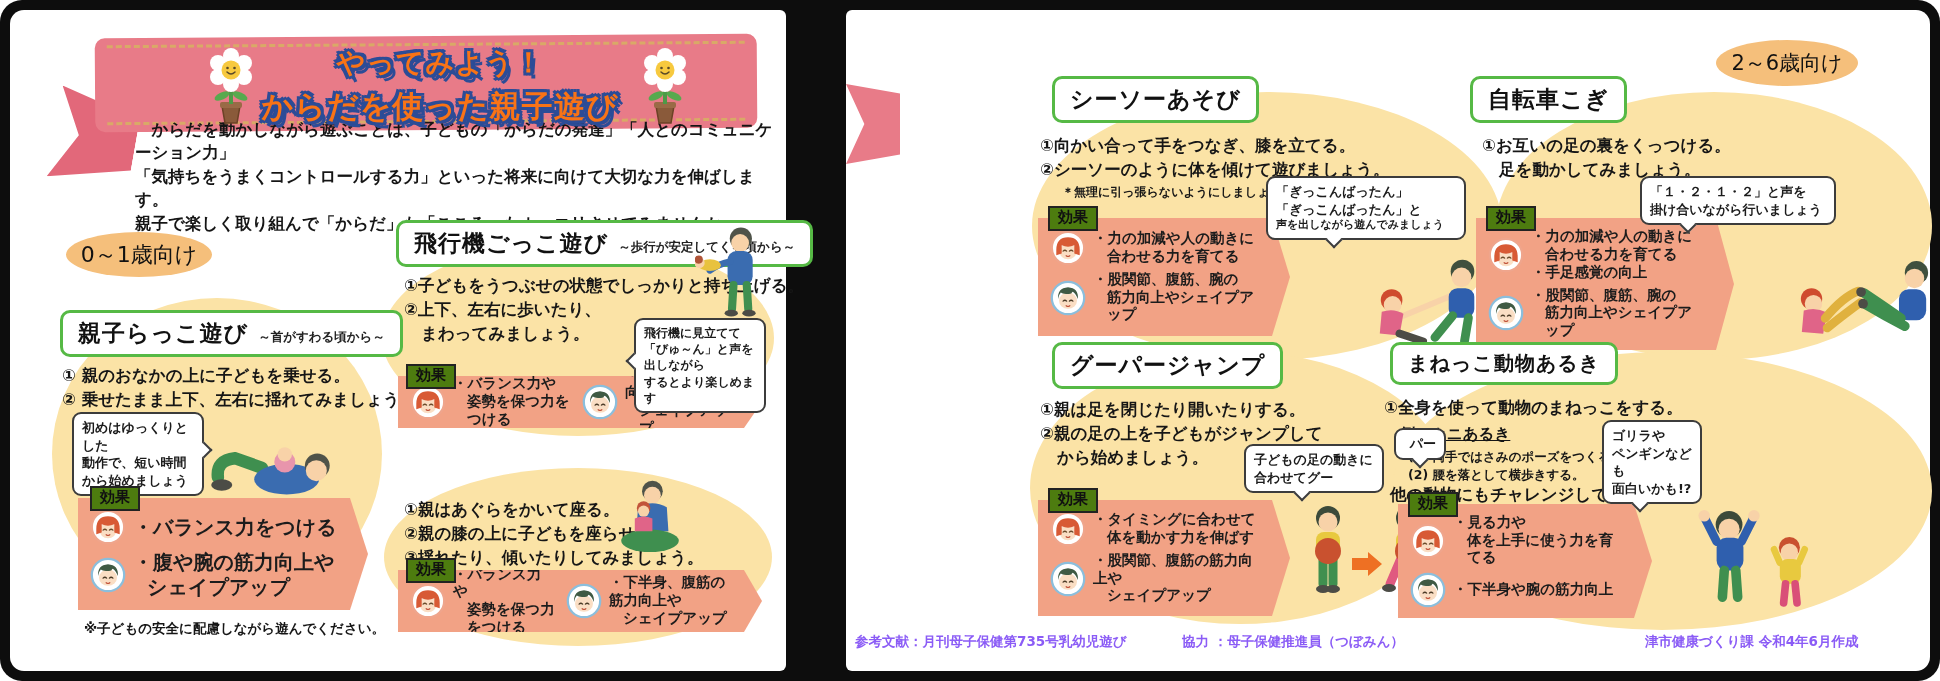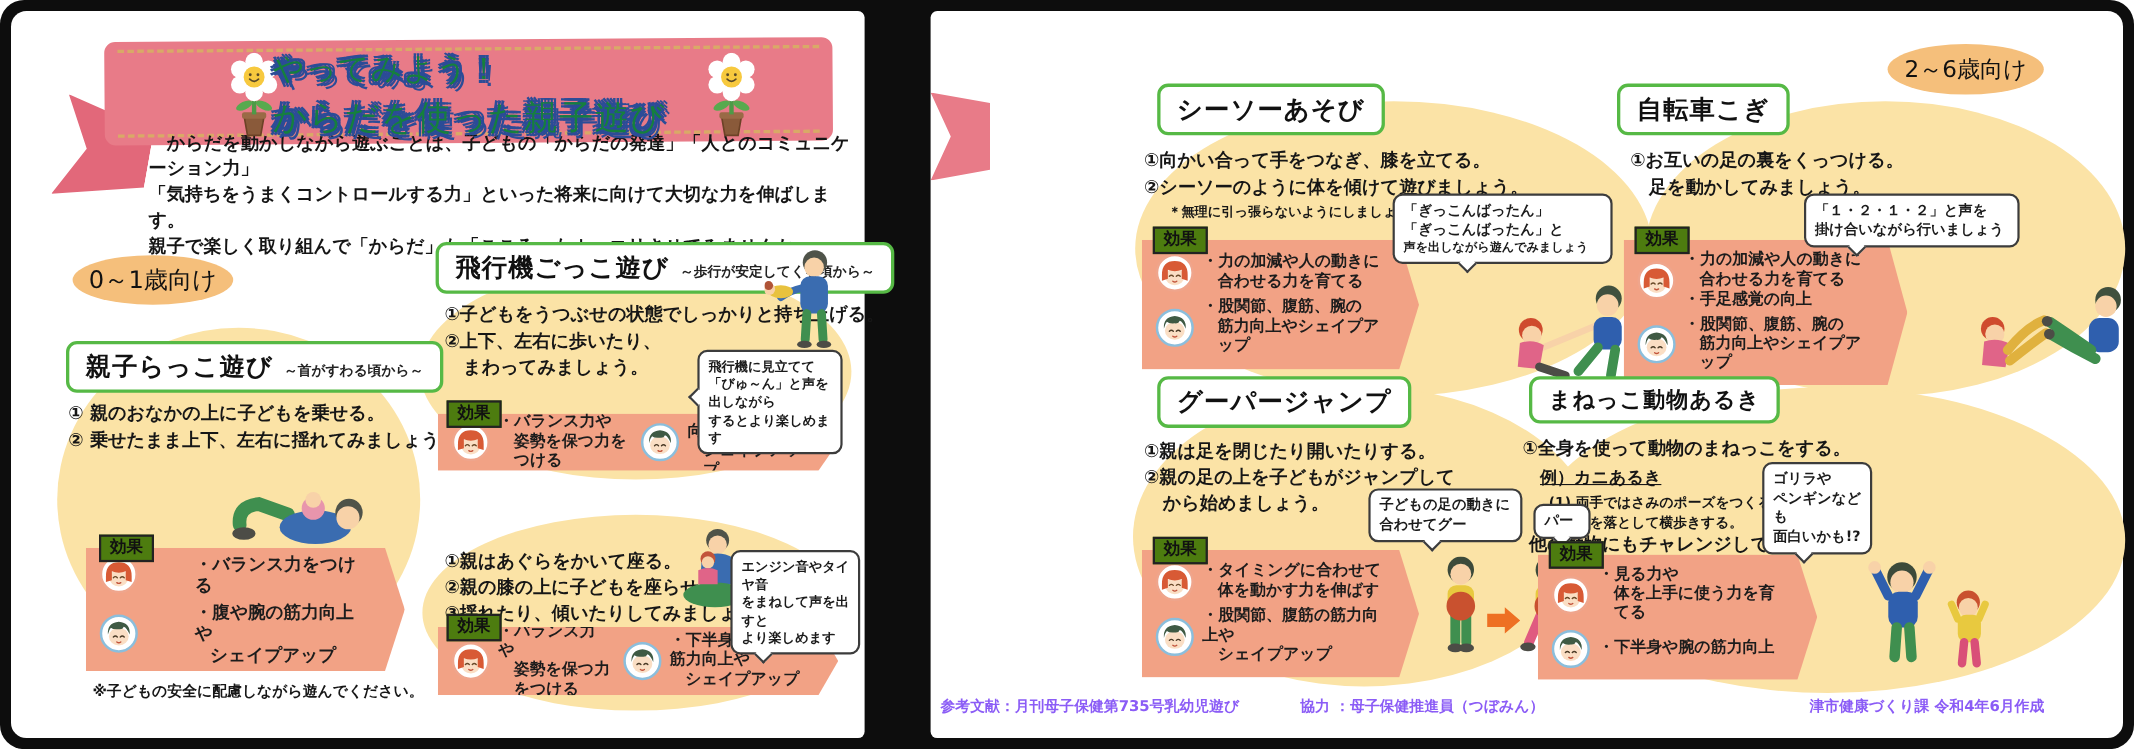--- a/index.html
+++ b/index.html
@@ -8,21 +8,21 @@
   .page { position:absolute; top:10px; height:661px; background:#fff; }
   .pg-l { left:10px; width:776px; border-radius:14px 6px 6px 14px; }
   .pg-r { left:846px; width:1084px; border-radius:6px 14px 14px 6px; }
 
   
   .ribbon-bar { position:absolute; left:95px; top:36px; width:662px; height:94px; background:#e87b88; border-radius:10px; transform:rotate(-.4deg); z-index:2; }
   .ribbon-bar::before { content:""; position:absolute; left:12px; right:12px; top:7px; bottom:7px; border-top:3px dashed #d9a967; border-bottom:3px dashed #d9a967; }
   .ribbon-tail { position:absolute; background:#e2687a; z-index:1; }
   .tail-left { left:54px; top:92px; width:82px; height:92px; clip-path:polygon(0 0,100% 22%,100% 78%,0 100%,30% 50%); transform:rotate(10deg); }
   .tail-right { left:846px; top:84px; width:54px; height:80px; background:#e87b88; clip-path:polygon(0 0,100% 12%,100% 88%,0 100%,34% 50%); z-index:2; }
-  .banner-title { position:absolute; left:248px; top:44px; width:384px; z-index:3; color:#15803d; font-weight:400; letter-spacing:1px;
+  .banner-title { position:absolute; left:248px; top:44px; width:384px; text-align:center; z-index:3; color:#f97316; font-weight:700; letter-spacing:1px;
     text-shadow:-3px -3px 0 #2c4c97,3px -3px 0 #2c4c97,-3px 3px 0 #2c4c97,3px 3px 0 #2c4c97,-3px 0 0 #2c4c97,3px 0 0 #2c4c97,0 -3px 0 #2c4c97,0 3px 0 #2c4c97,5px 6px 0 #2c4c97; }
   .banner-title .l1 { font-size:28px; }
   .banner-title .l2 { font-size:31px; margin-top:4px; }
   .flower { position:absolute; width:46px; height:78px; z-index:3; }
 
   .intro { position:absolute; left:135px; top:118px; width:640px; font-size:16.5px; font-weight:700; line-height:1.42; color:#151515; z-index:2; }
   .intro .ind { text-indent:1em; }
 
   .age { position:absolute; background:#f5bf7b; border-radius:50%; display:flex; align-items:center; justify-content:center; font-weight:400; color:#111; z-index:2; }
 
@@ -41,21 +41,21 @@
   .bub .sm { font-size:11px; }
   .bub i { position:absolute; width:12px; height:12px; background:#fff; transform:rotate(45deg); }
   .t-r { right:-8px; top:38%; border-top:2px solid #3c3c3c; border-right:2px solid #3c3c3c; }
   .t-l { left:-8px; top:38%; border-left:2px solid #3c3c3c; border-bottom:2px solid #3c3c3c; }
   .t-b { bottom:-8px; left:22px; border-bottom:2px solid #3c3c3c; border-right:2px solid #3c3c3c; }
 
   .fx { position:absolute; background:#f2a285; clip-path:polygon(0 0, calc(100% - 18px) 0, 100% 50%, calc(100% - 18px) 100%, 0 100%); padding:6px 30px 6px 12px; display:flex; flex-direction:column; justify-content:center; gap:5px; z-index:2; }
   .fx.cols { flex-direction:row; align-items:center; gap:10px; }
   .fx-row { display:flex; align-items:center; gap:7px; }
   .fx .txt { font-weight:700; color:#1c1c1c; line-height:1.22; }
-  .fx-lg .txt { font-size:16px;margin-left:44px; }
+  .fx-lg .txt { font-size:20px; }
   .fx-md .txt { font-size:14.5px; }
   .fx-sm .txt { font-size:14.5px; }
   .fx .txt .cont { padding-left:14px; }
   .fx-tab { position:absolute; background:#4d7c0f; border:2px solid #222; padding:0 8px 2px 8px; font-size:15px; font-weight:700; color:#111; z-index:4; }
   .face { width:36px; height:36px; flex:0 0 auto; }
 
   .illus { position:absolute; z-index:2; }
   .footer { position:absolute; font-size:13.5px; font-weight:700; color:#8b5cf6; z-index:2; white-space:nowrap; }
 </style>
 </head>
@@ -209,20 +209,26 @@
 
   <div class="blob" style="left:52px;top:298px;width:330px;height:312px"></div>
   <div class="hd" style="left:60px;top:310px">
     <span class="t">親子らっこ遊び</span>
     <span class="s">～首がすわる頃から～</span>
   </div>
   <div class="steps" style="left:62px;top:364px">
     <div>① 親のおなかの上に子どもを乗せる。</div>
     <div>② 乗せたまま上下、左右に揺れてみましょう。</div>
   </div>
+  <div class="bub" style="left:72px;top:412px;width:132px">
+    <div>初めはゆっくりとした</div>
+    <div>動作で、短い時間</div>
+    <div>から始めましょう</div>
+    <i class="t-r"></i>
+  </div>
   <svg class="illus" style="left:202px;top:420px;width:135px;height:86px" viewBox="0 0 140 90">
       <use href="#il-rakko"></use>
     </svg>
   <div class="fx-tab" style="left:90px;top:486px">効果</div>
   <div class="fx fx-lg" style="left:78px;top:498px;width:290px;height:112px">
     <div class="fx-row">
       <svg class="face" viewBox="0 0 40 40">
           <use href="#sym-girl"></use>
         </svg>
       <div class="txt">
@@ -284,26 +290,20 @@
 
   <div class="blob" style="left:384px;top:468px;width:388px;height:178px"></div>
   <div class="steps" style="left:404px;top:498px">
     <div>①親はあぐらをかいて座る。</div>
     <div>②親の膝の上に子どもを座らせる。</div>
     <div>③揺れたり、傾いたりしてみましょう。</div>
   </div>
   <svg class="illus" style="left:606px;top:480px;width:80px;height:80px" viewBox="0 0 100 100">
       <use href="#il-lap"></use>
     </svg>
-  <div class="bub" style="left:664px;top:500px;width:118px;font-size:12px">
-    <div>エンジン音やタイヤ音</div>
-    <div>をまねして声を出すと</div>
-    <div>より楽しめます</div>
-    <i class="t-b"></i>
-  </div>
   <div class="fx-tab" style="left:406px;top:558px">効果</div>
   <div class="fx fx-md cols" style="left:398px;top:570px;width:364px;height:62px">
     <div class="fx-row">
       <svg class="face" viewBox="0 0 40 40">
           <use href="#sym-girl"></use>
         </svg>
       <div class="txt">
         <div>・バランス力や</div>
         <div class="cont">姿勢を保つ力をつける</div>
       </div>
@@ -407,21 +407,21 @@
   <div class="steps" style="left:1040px;top:398px">
     <div>①親は足を閉じたり開いたりする。</div>
     <div>②親の足の上を子どもがジャンプして</div>
     <div class="cont">から始めましょう。</div>
   </div>
   <div class="bub" style="left:1244px;top:444px;width:140px">
     <div>子どもの足の動きに</div>
     <div>合わせてグー</div>
     <i class="t-b" style="left:50px"></i>
   </div>
-  <div class="bub" style="left:1394px;top:458px;width:52px;text-align:left">
+  <div class="bub" style="left:1394px;top:428px;width:52px;text-align:right">
     <div>パー</div>
     <i class="t-b" style="left:18px"></i>
   </div>
   <div class="fx-tab" style="left:1048px;top:488px">効果</div>
   <div class="fx fx-sm" style="left:1038px;top:500px;width:252px;height:116px">
     <div class="fx-row">
       <svg class="face" viewBox="0 0 40 40">
           <use href="#sym-girl"></use>
         </svg>
       <div class="txt">

